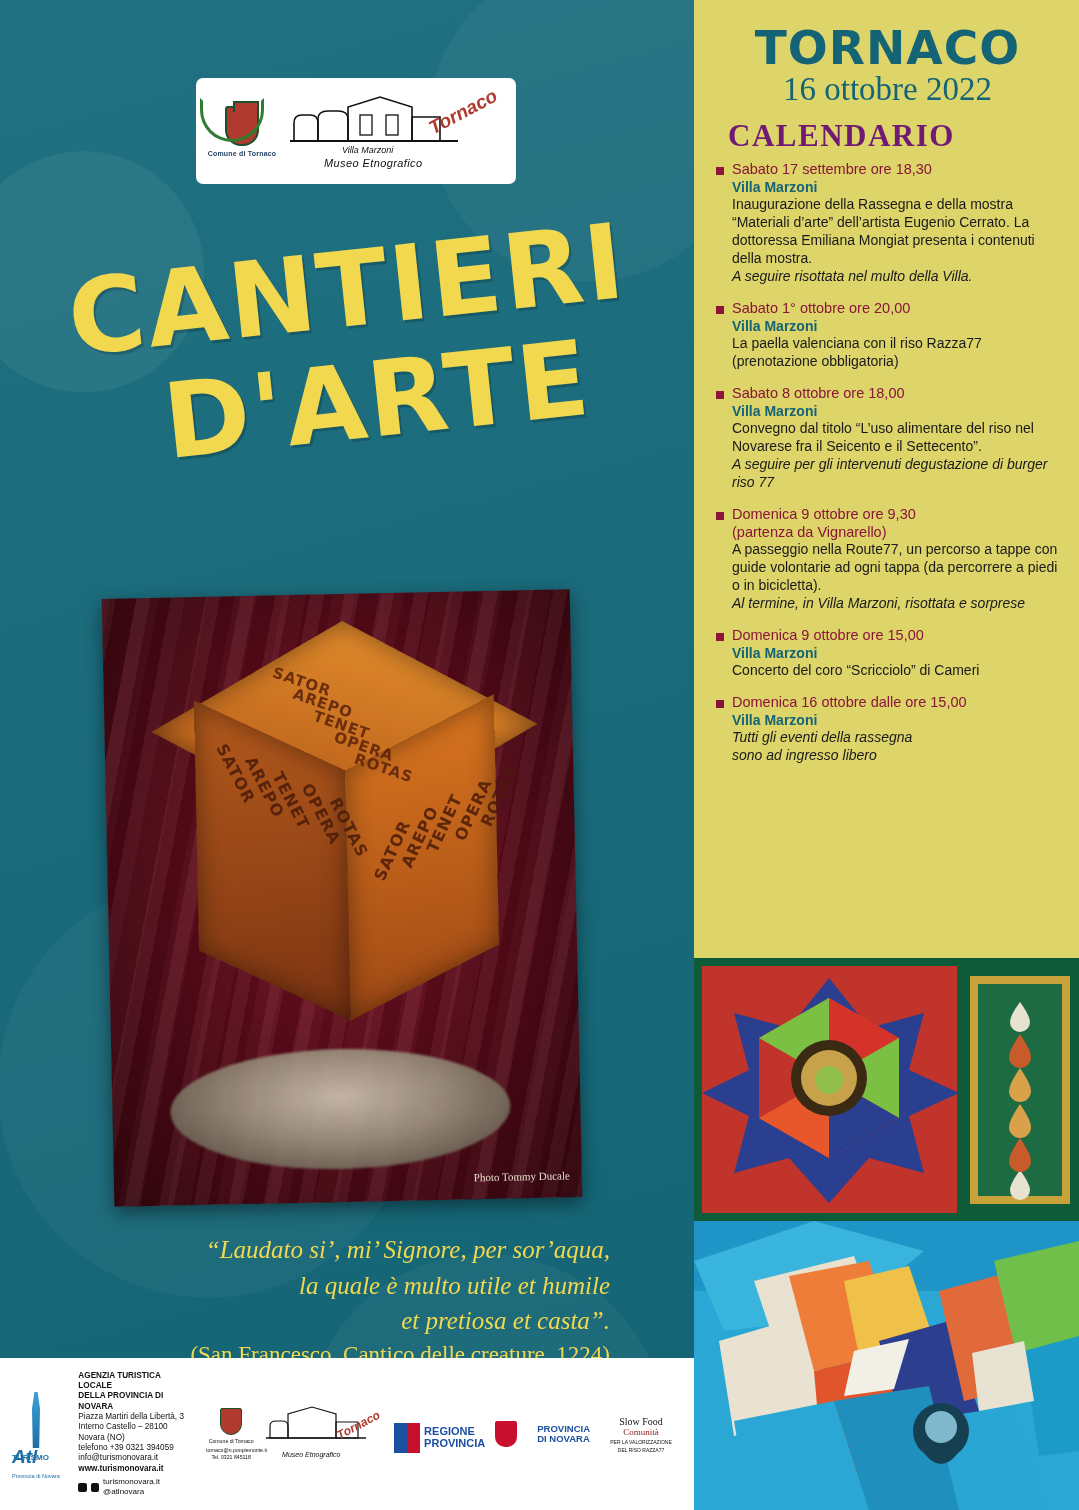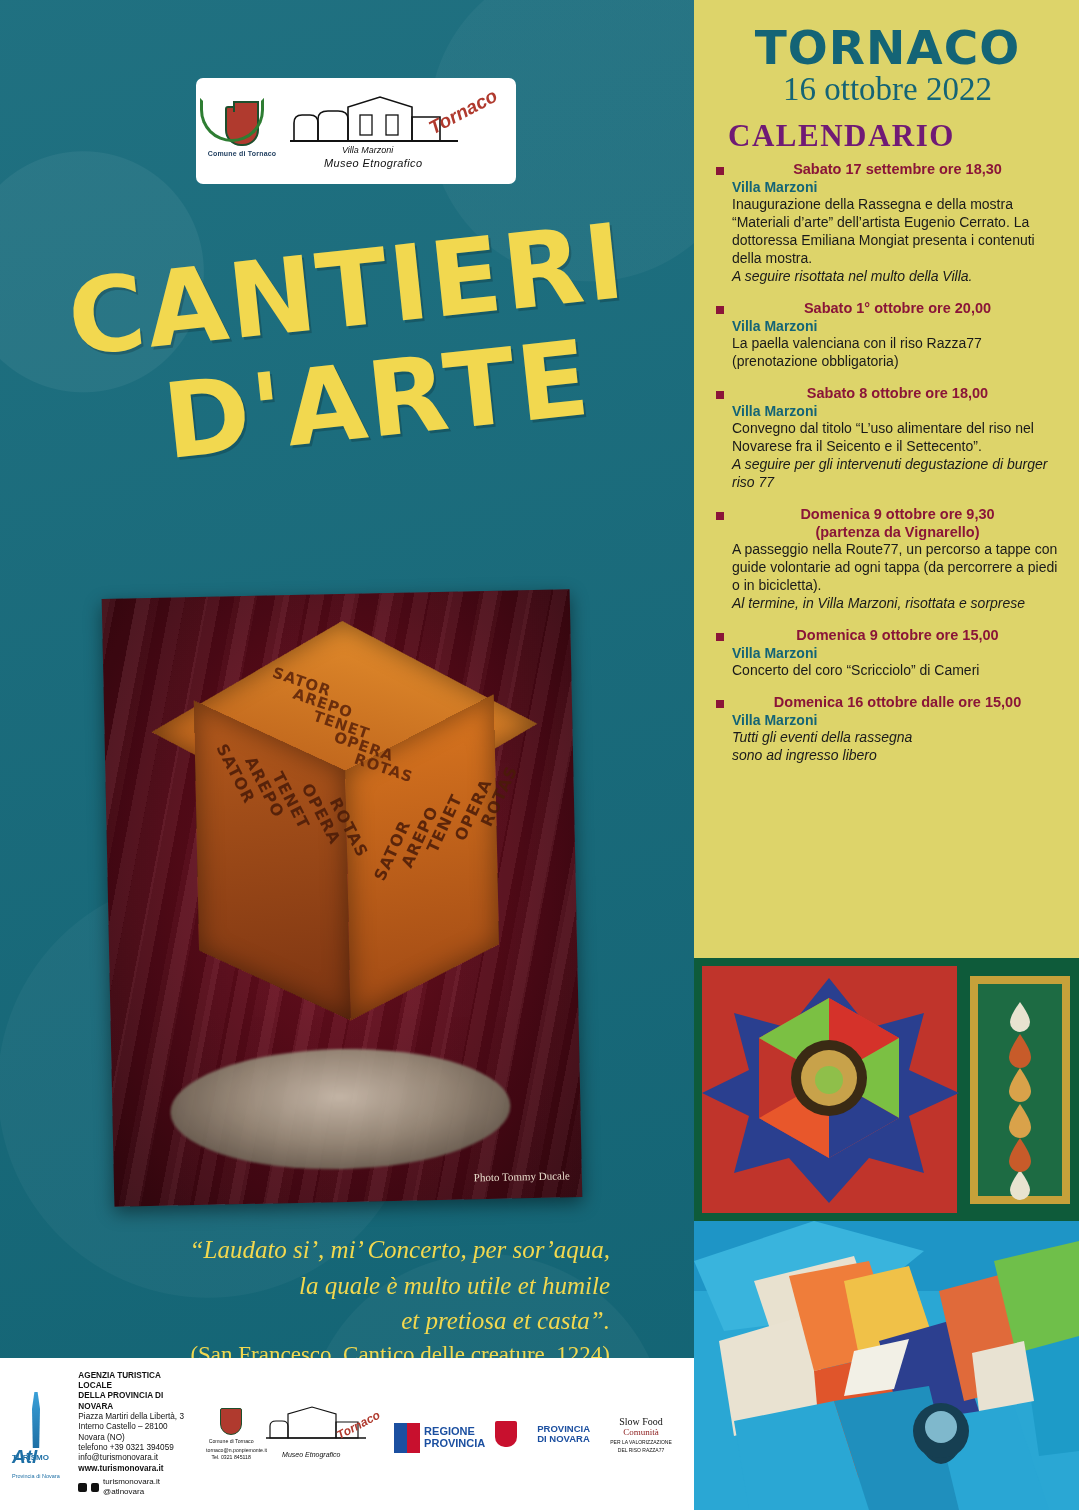--- a/index.html
+++ b/index.html
@@ -224,21 +224,21 @@
     color: #701a75; font-family: Liberation Serif, serif;
     font-weight: bold; font-size: 31px; letter-spacing: 1.5px;
     margin-top: 10px; margin-left: 12px;
   }
   .events { padding: 6px 16px 10px 22px; }
   .ev { margin-bottom: 13px; position: relative; padding-left: 16px; }
   .ev-bullet {
     position:absolute; left:0; top:7px; width:8px; height:8px; background:#8a1538;
   }
   .ev-title {
-    color: #8a1538; font-weight: bold; font-size: 14.5px; line-height: 1.25; text-align: center;
+    color: #8a1538; font-weight: normal; font-size: 14.5px; line-height: 1.25;
   }
   .ev-sub { color: #146476; font-weight: bold; font-size: 14px; line-height:1.3; }
   .ev-body { color: #1a1a1a; font-size: 14px; line-height: 1.28; }
   .ev-body i { font-style: italic; }
 
   .art1 {
     position:absolute; left:0; bottom:289px; width:385px; height:263px;
     background:#0e5b3a; overflow:hidden;
   }
   .art2 {
@@ -300,21 +300,21 @@
           <div class="sator-col" style="left: 80px; top: 30px; transform: rotate(20deg); font-size: 15px; color: rgb(90, 34, 9);">SATOR</div>
           <div class="sator-col" style="left: 100px; top: 52px; transform: rotate(20deg); font-size: 15px; color: rgb(90, 34, 9);">AREPO</div>
           <div class="sator-col" style="left: 120px; top: 74px; transform: rotate(20deg); font-size: 15px; color: rgb(90, 34, 9);">TENET</div>
           <div class="sator-col" style="left: 140px; top: 96px; transform: rotate(20deg); font-size: 15px; color: rgb(90, 34, 9);">OPERA</div>
           <div class="sator-col" style="left: 160px; top: 118px; transform: rotate(20deg); font-size: 15px; color: rgb(90, 34, 9);">ROTAS</div>
         </div>
       <div class="photo-credit">Photo Tommy Ducale</div>
     </div>
 
     <div class="quote">
-      <div>“Laudato si’, mi’ Concerto, per sor’aqua,</div>
+      <div>“Laudato si’, mi’ Signore, per sor’aqua,</div>
       <div>la quale è multo utile et humile</div>
       <div>et pretiosa et casta”.</div>
       <div class="last">(San Francesco, Cantico delle creature, 1224)</div>
     </div>
 
     <div class="footer">
       <div class="atl-logo">
         <div class="atl-tower"></div>
         <div class="atl-text">Atl</div>
         <div class="atl-sub">TURISMO</div>

